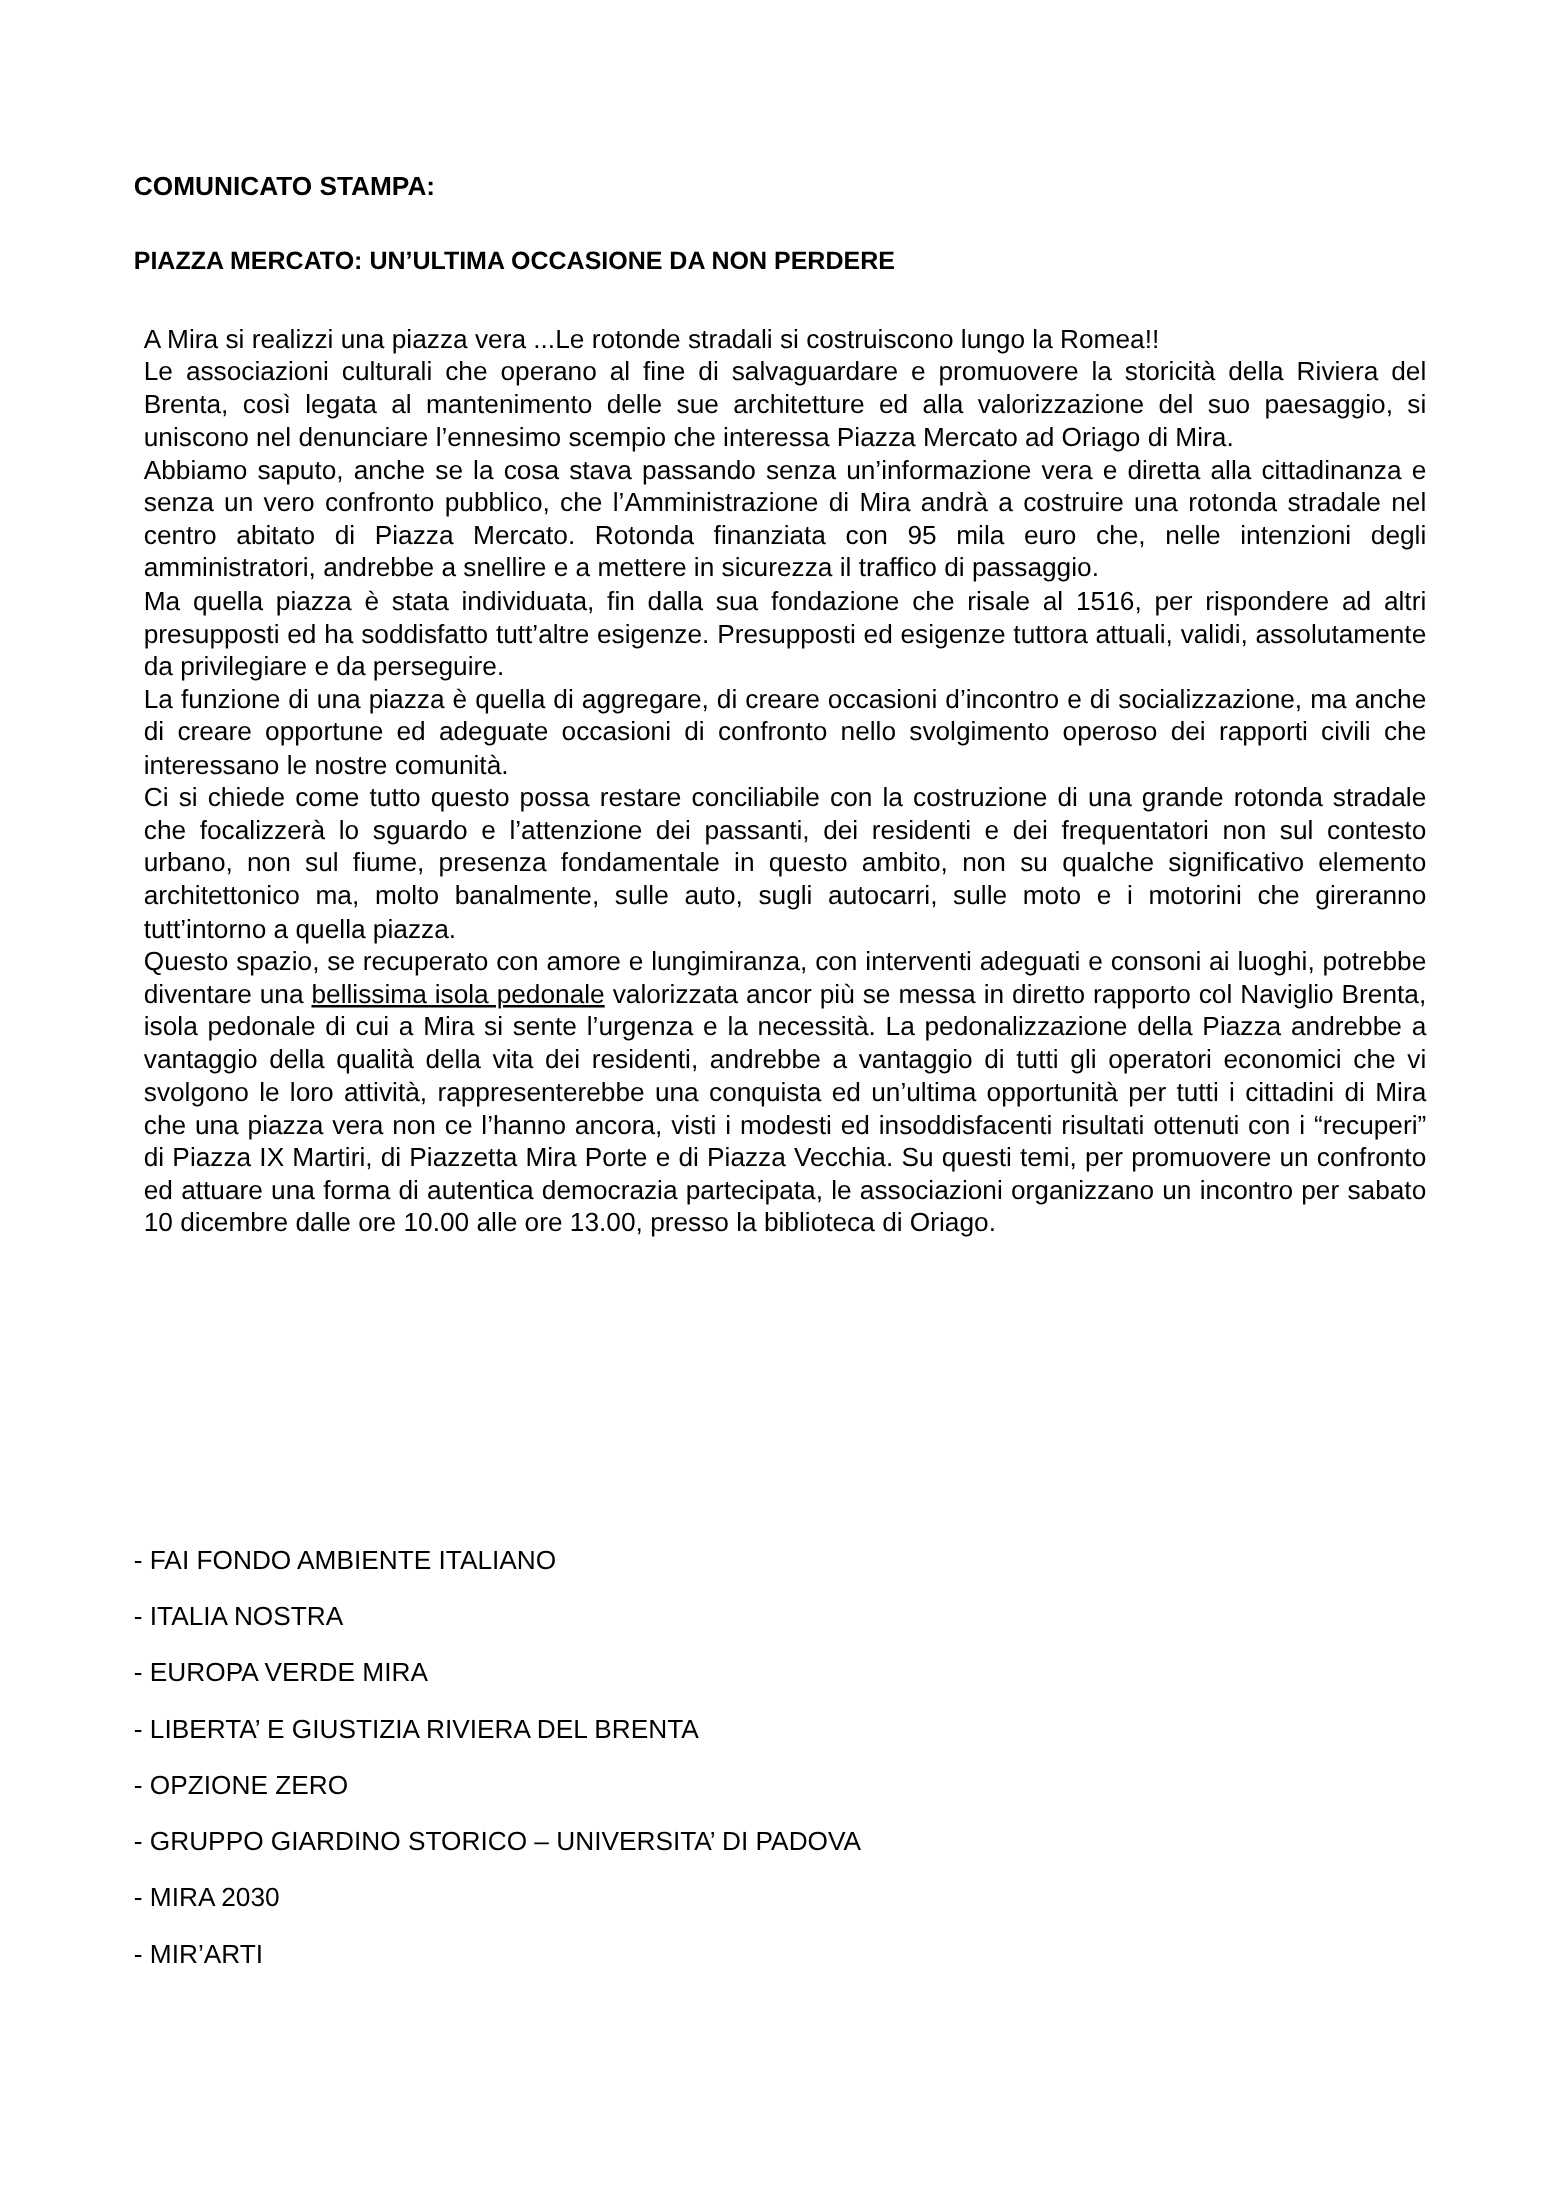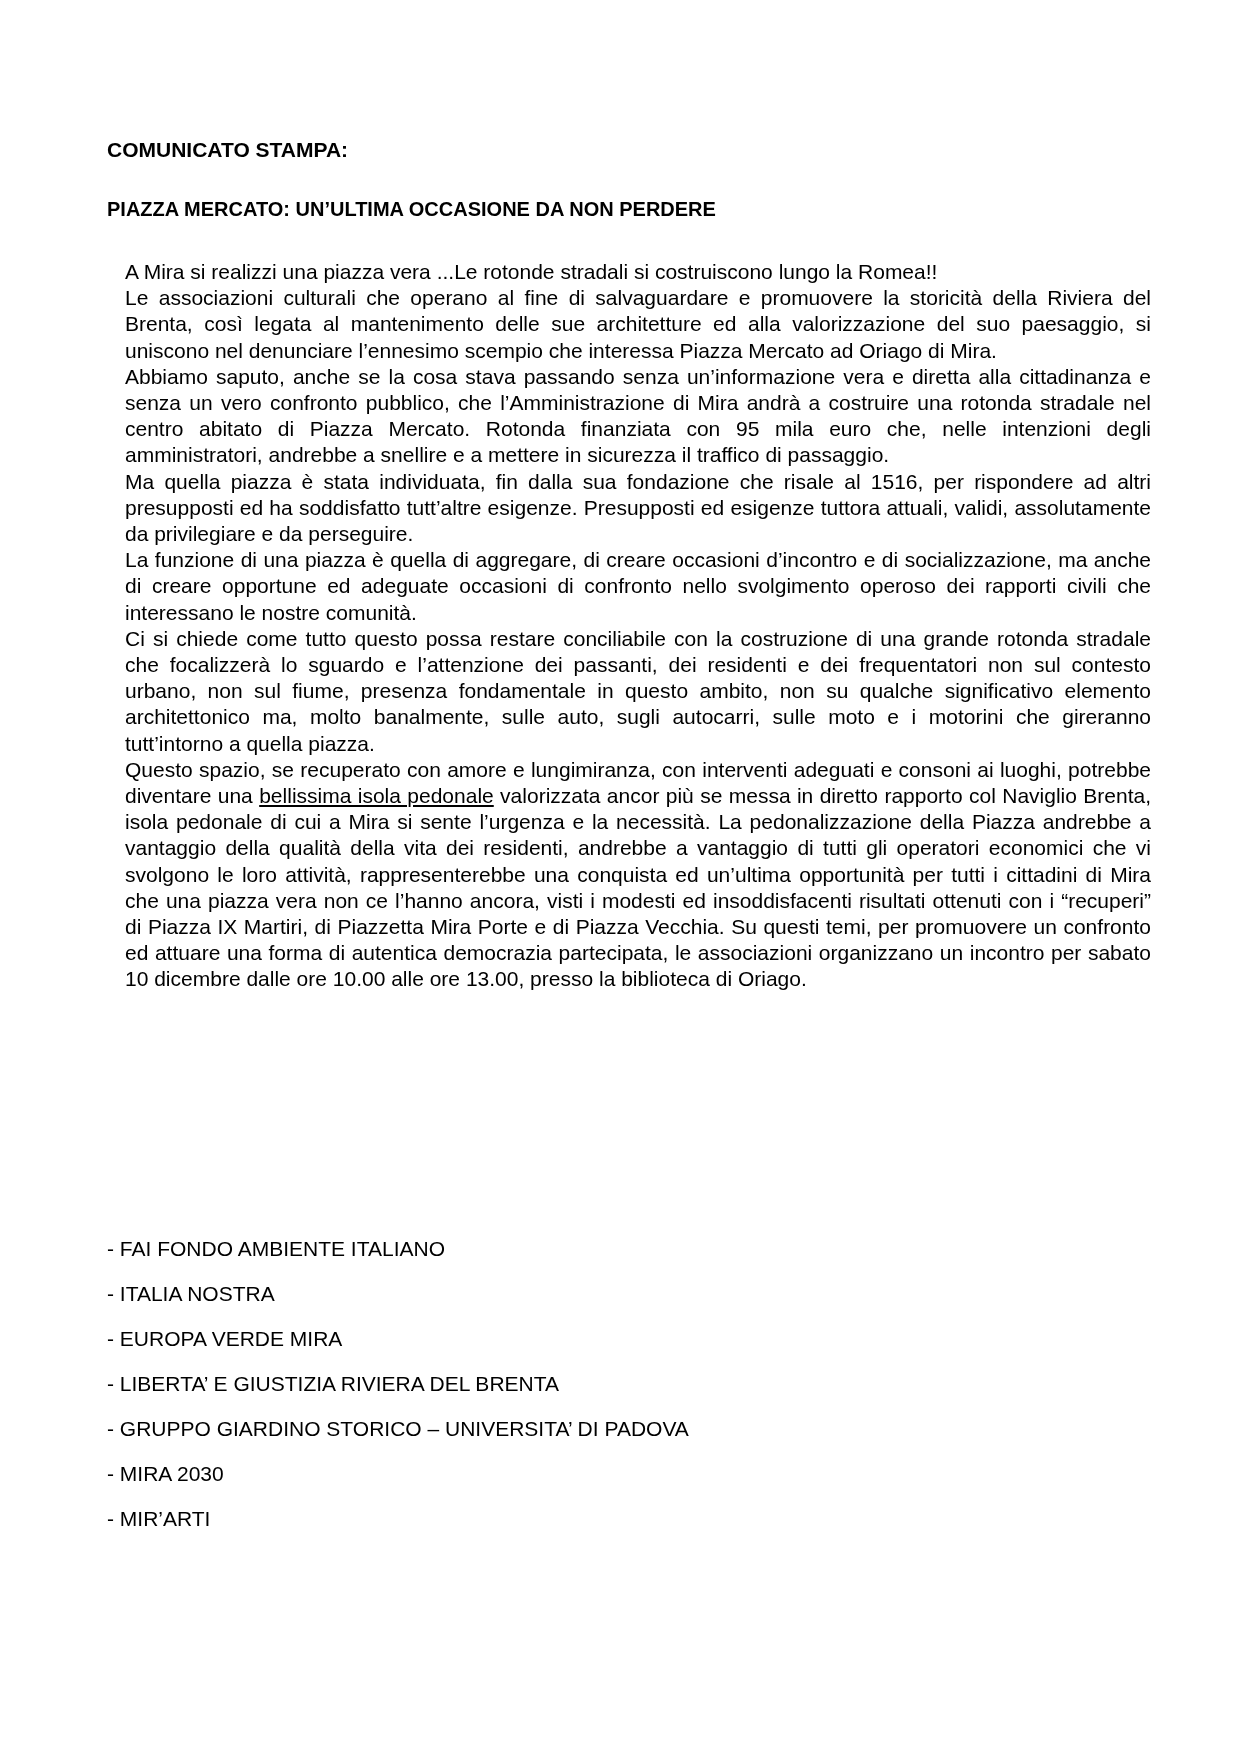--- a/index.html
+++ b/index.html
@@ -10,21 +10,21 @@
   }
   .label-stamp {
     position: absolute; top: 138px; left: 0;
     font-size: 21px; font-weight: bold; white-space: nowrap; text-align: center;
   }
   .title {
     position: absolute; top: 198px; left: 0; width: 1026px; text-align: left;
     font-size: 20px; font-weight: bold; white-space: nowrap;
   }
   .body {
-    position: absolute; top: 259px; left: 18px; width: 1026px;
+    position: absolute; top: 259px; left: 8px; width: 1026px;
     font-size: 21px; line-height: 26.2px;
   }
   .body p { margin: 0; text-align: justify; }
   .body p.first { text-align: left; }
   .u { text-decoration: underline; }
   .orgs {
     position: absolute; top: 1236px; left: 0; width: 1026px;
     font-size: 21px; line-height: 26px;
   }
   .orgs div { height: 45px; white-space: nowrap; }
@@ -44,17 +44,18 @@
     <p>La funzione di una piazza è quella di aggregare, di creare occasioni d’incontro e di socializzazione, ma anche di creare opportune ed adeguate  occasioni di confronto nello svolgimento operoso dei rapporti civili che interessano le nostre comunità.</p>
     <p>Ci si chiede come tutto questo possa restare conciliabile con la costruzione di una grande rotonda stradale che focalizzerà lo sguardo e l’attenzione dei passanti, dei residenti e dei frequentatori non sul contesto urbano, non sul fiume, presenza fondamentale in questo ambito, non su qualche significativo elemento architettonico ma, molto banalmente, sulle auto, sugli autocarri, sulle moto e i motorini che gireranno tutt’intorno a quella piazza.</p>
     <p><span>Questo spazio, se recuperato con amore e lungimiranza,  con interventi adeguati e consoni ai luoghi, potrebbe diventare una </span><span class="u">bellissima isola pedonale</span><span> valorizzata ancor più se messa in diretto rapporto col Naviglio  Brenta, isola pedonale  di cui a Mira si sente l’urgenza e la necessità. La pedonalizzazione della Piazza andrebbe a vantaggio della qualità della vita dei residenti, andrebbe a vantaggio di tutti gli operatori economici che vi svolgono le loro attività, rappresenterebbe una conquista ed un’ultima opportunità per tutti i cittadini di Mira che una piazza vera non ce l’hanno ancora, visti i modesti ed insoddisfacenti risultati ottenuti con i “recuperi” di Piazza IX Martiri, di Piazzetta Mira Porte e di Piazza Vecchia. Su questi temi, per promuovere un confronto ed attuare una forma di autentica democrazia partecipata, le associazioni organizzano un incontro per sabato 10 dicembre dalle ore 10.00 alle ore 13.00, presso la biblioteca di Oriago.</span></p>
   </div>
 
   <div class="orgs">
     <div>-  FAI FONDO AMBIENTE ITALIANO</div>
     <div>- ITALIA NOSTRA</div>
     <div>- EUROPA VERDE MIRA</div>
     <div>- LIBERTA’ E GIUSTIZIA RIVIERA DEL BRENTA</div>
+    <div>- OPZIONE ZERO</div>
     <div>- GRUPPO GIARDINO STORICO – UNIVERSITA’ DI PADOVA</div>
     <div>- MIRA 2030</div>
     <div>- MIR’ARTI</div>
   </div>
 </div>
 
 </body></html>

